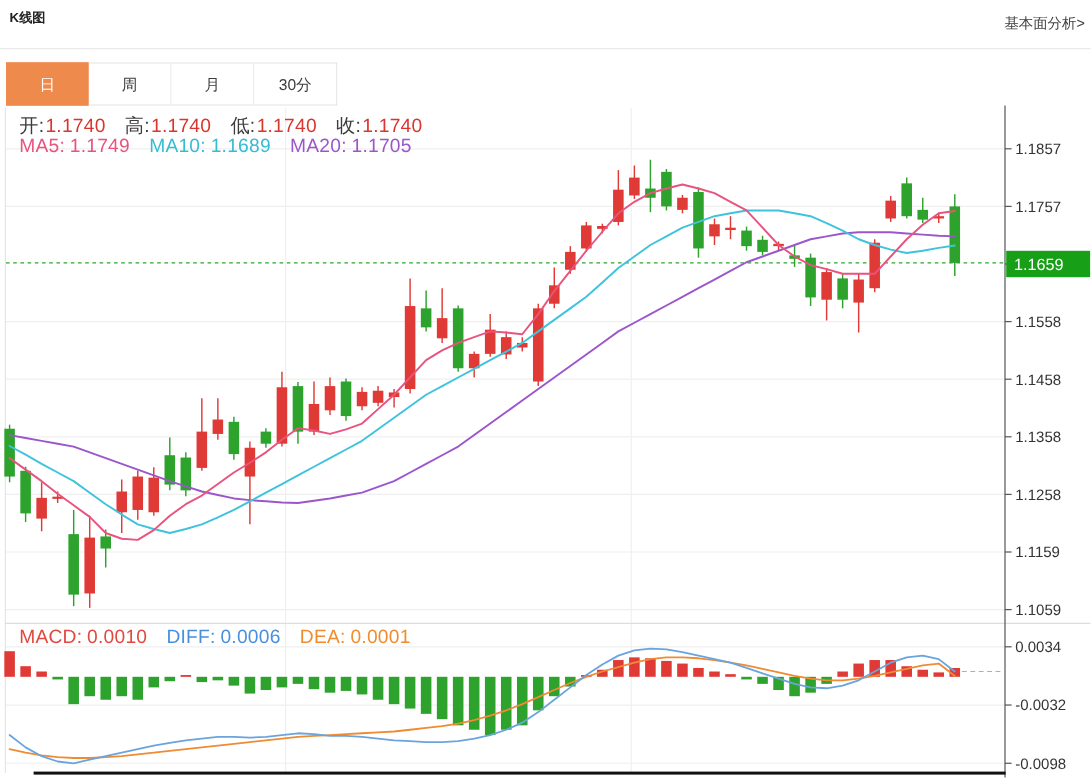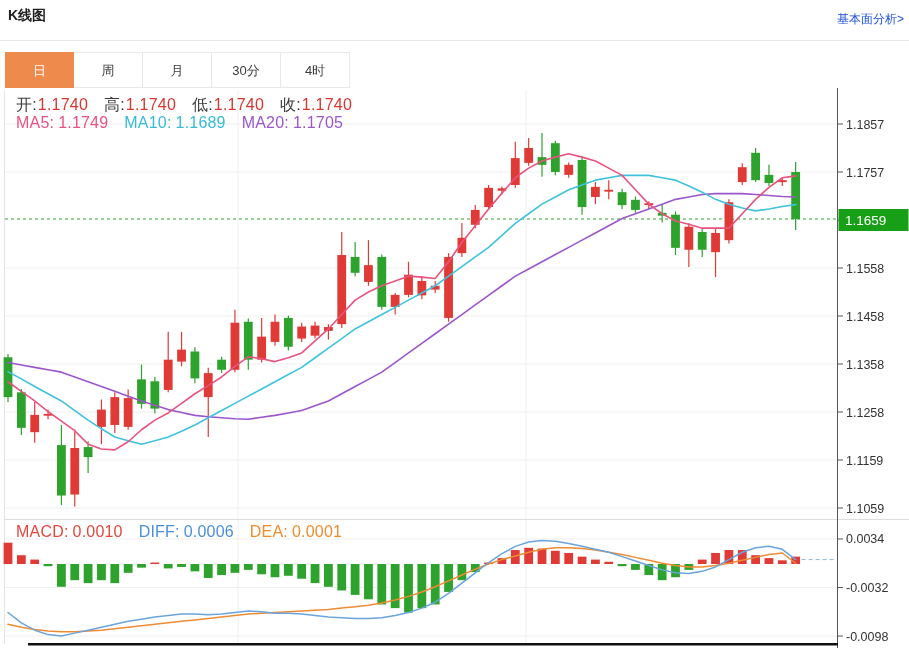--- a/index.html
+++ b/index.html
@@ -1,21 +1,21 @@
 <!DOCTYPE html>
 <html><head>
 <meta charset="utf-8">
 <style>
   html,body{margin:0;padding:0;background:#fff;}
   .page{position:relative;width:909px;height:650px;background:#fff;overflow:hidden;
         font-family:"Liberation Sans","DejaVu Sans",sans-serif;}
   .page svg{position:absolute;left:0;top:0;z-index:1;}
   .hdr-line{position:absolute;left:0;top:40px;width:909px;border-top:1px solid #e8e8e8;z-index:2;}
-  .title{position:absolute;left:8px;top:7px;font-size:14px;font-weight:bold;color:#222;z-index:2;}
-  .link{position:absolute;right:5px;top:11px;font-size:12px;color:#1d4ed8;text-decoration:none;z-index:2;cursor:pointer;}
+  .title{position:absolute;left:8px;top:7px;font-size:11px;font-weight:bold;color:#222;z-index:2;}
+  .link{position:absolute;right:5px;top:11px;font-size:12px;color:#404040;text-decoration:none;z-index:2;cursor:pointer;}
   .tabs{position:absolute;left:5px;top:52px;display:flex;z-index:2;}
   .tab{width:69px;height:36px;line-height:36px;text-align:center;font-size:13px;color:#3c3c3c;
        border:1px solid #e8e8e8;border-left:none;background:#fff;cursor:pointer;box-sizing:border-box;}
   .tab:first-child{border-left:1px solid #e8e8e8;}
   .tab.active{color:#fff;font-weight:normal;}
   .legend{position:absolute;left:16px;font-size:16px;white-space:nowrap;z-index:2;letter-spacing:0.2px;}
   .legend .li{margin-right:16px;}
   .legend .ll{margin-right:1px;}
 </style>
 </head>
@@ -256,19 +256,18 @@
 
   <div class="title">K线图</div>
   <a class="link">基本面分析&gt;</a>
   <div class="hdr-line"></div>
 
   <div class="tabs" id="tabs">
       <div class="tab active" style="background: rgb(238, 138, 76); border-color: rgb(238, 138, 76);">日</div>
       <div class="tab">周</div>
       <div class="tab">月</div>
       <div class="tab">30分</div>
-      <div class="tab">4时</div>
     </div>
 
   <div class="legend" id="lg-ohlc" style="top:95px"><span class="li"><span class="ll" style="color: rgb(60, 60, 60);">开:</span><span class="lv" style="color: rgb(216, 54, 46);">1.1740</span></span><span class="li"><span class="ll" style="color: rgb(60, 60, 60);">高:</span><span class="lv" style="color: rgb(216, 54, 46);">1.1740</span></span><span class="li"><span class="ll" style="color: rgb(60, 60, 60);">低:</span><span class="lv" style="color: rgb(216, 54, 46);">1.1740</span></span><span class="li"><span class="ll" style="color: rgb(60, 60, 60);">收:</span><span class="lv" style="color: rgb(216, 54, 46);">1.1740</span></span></div>
   <div class="legend" id="lg-ma" style="top:114px"><span class="li"><span class="ll" style="color: rgb(232, 83, 127);">MA5:</span><span class="lv" style="color: rgb(232, 83, 127); margin-left: 3px;">1.1749</span></span><span class="li"><span class="ll" style="color: rgb(53, 188, 212);">MA10:</span><span class="lv" style="color: rgb(53, 188, 212); margin-left: 3px;">1.1689</span></span><span class="li"><span class="ll" style="color: rgb(156, 86, 204);">MA20:</span><span class="lv" style="color: rgb(156, 86, 204); margin-left: 3px;">1.1705</span></span></div>
   <div class="legend" id="lg-macd" style="top:523px"><span class="li"><span class="ll" style="color: rgb(226, 72, 61);">MACD:</span><span class="lv" style="color: rgb(226, 72, 61); margin-left: 3px;">0.0010</span></span><span class="li"><span class="ll" style="color: rgb(74, 143, 221);">DIFF:</span><span class="lv" style="color: rgb(74, 143, 221); margin-left: 3px;">0.0006</span></span><span class="li"><span class="ll" style="color: rgb(240, 140, 46);">DEA:</span><span class="lv" style="color: rgb(240, 140, 46); margin-left: 3px;">0.0001</span></span></div>
 </div>
 
 </body></html>

